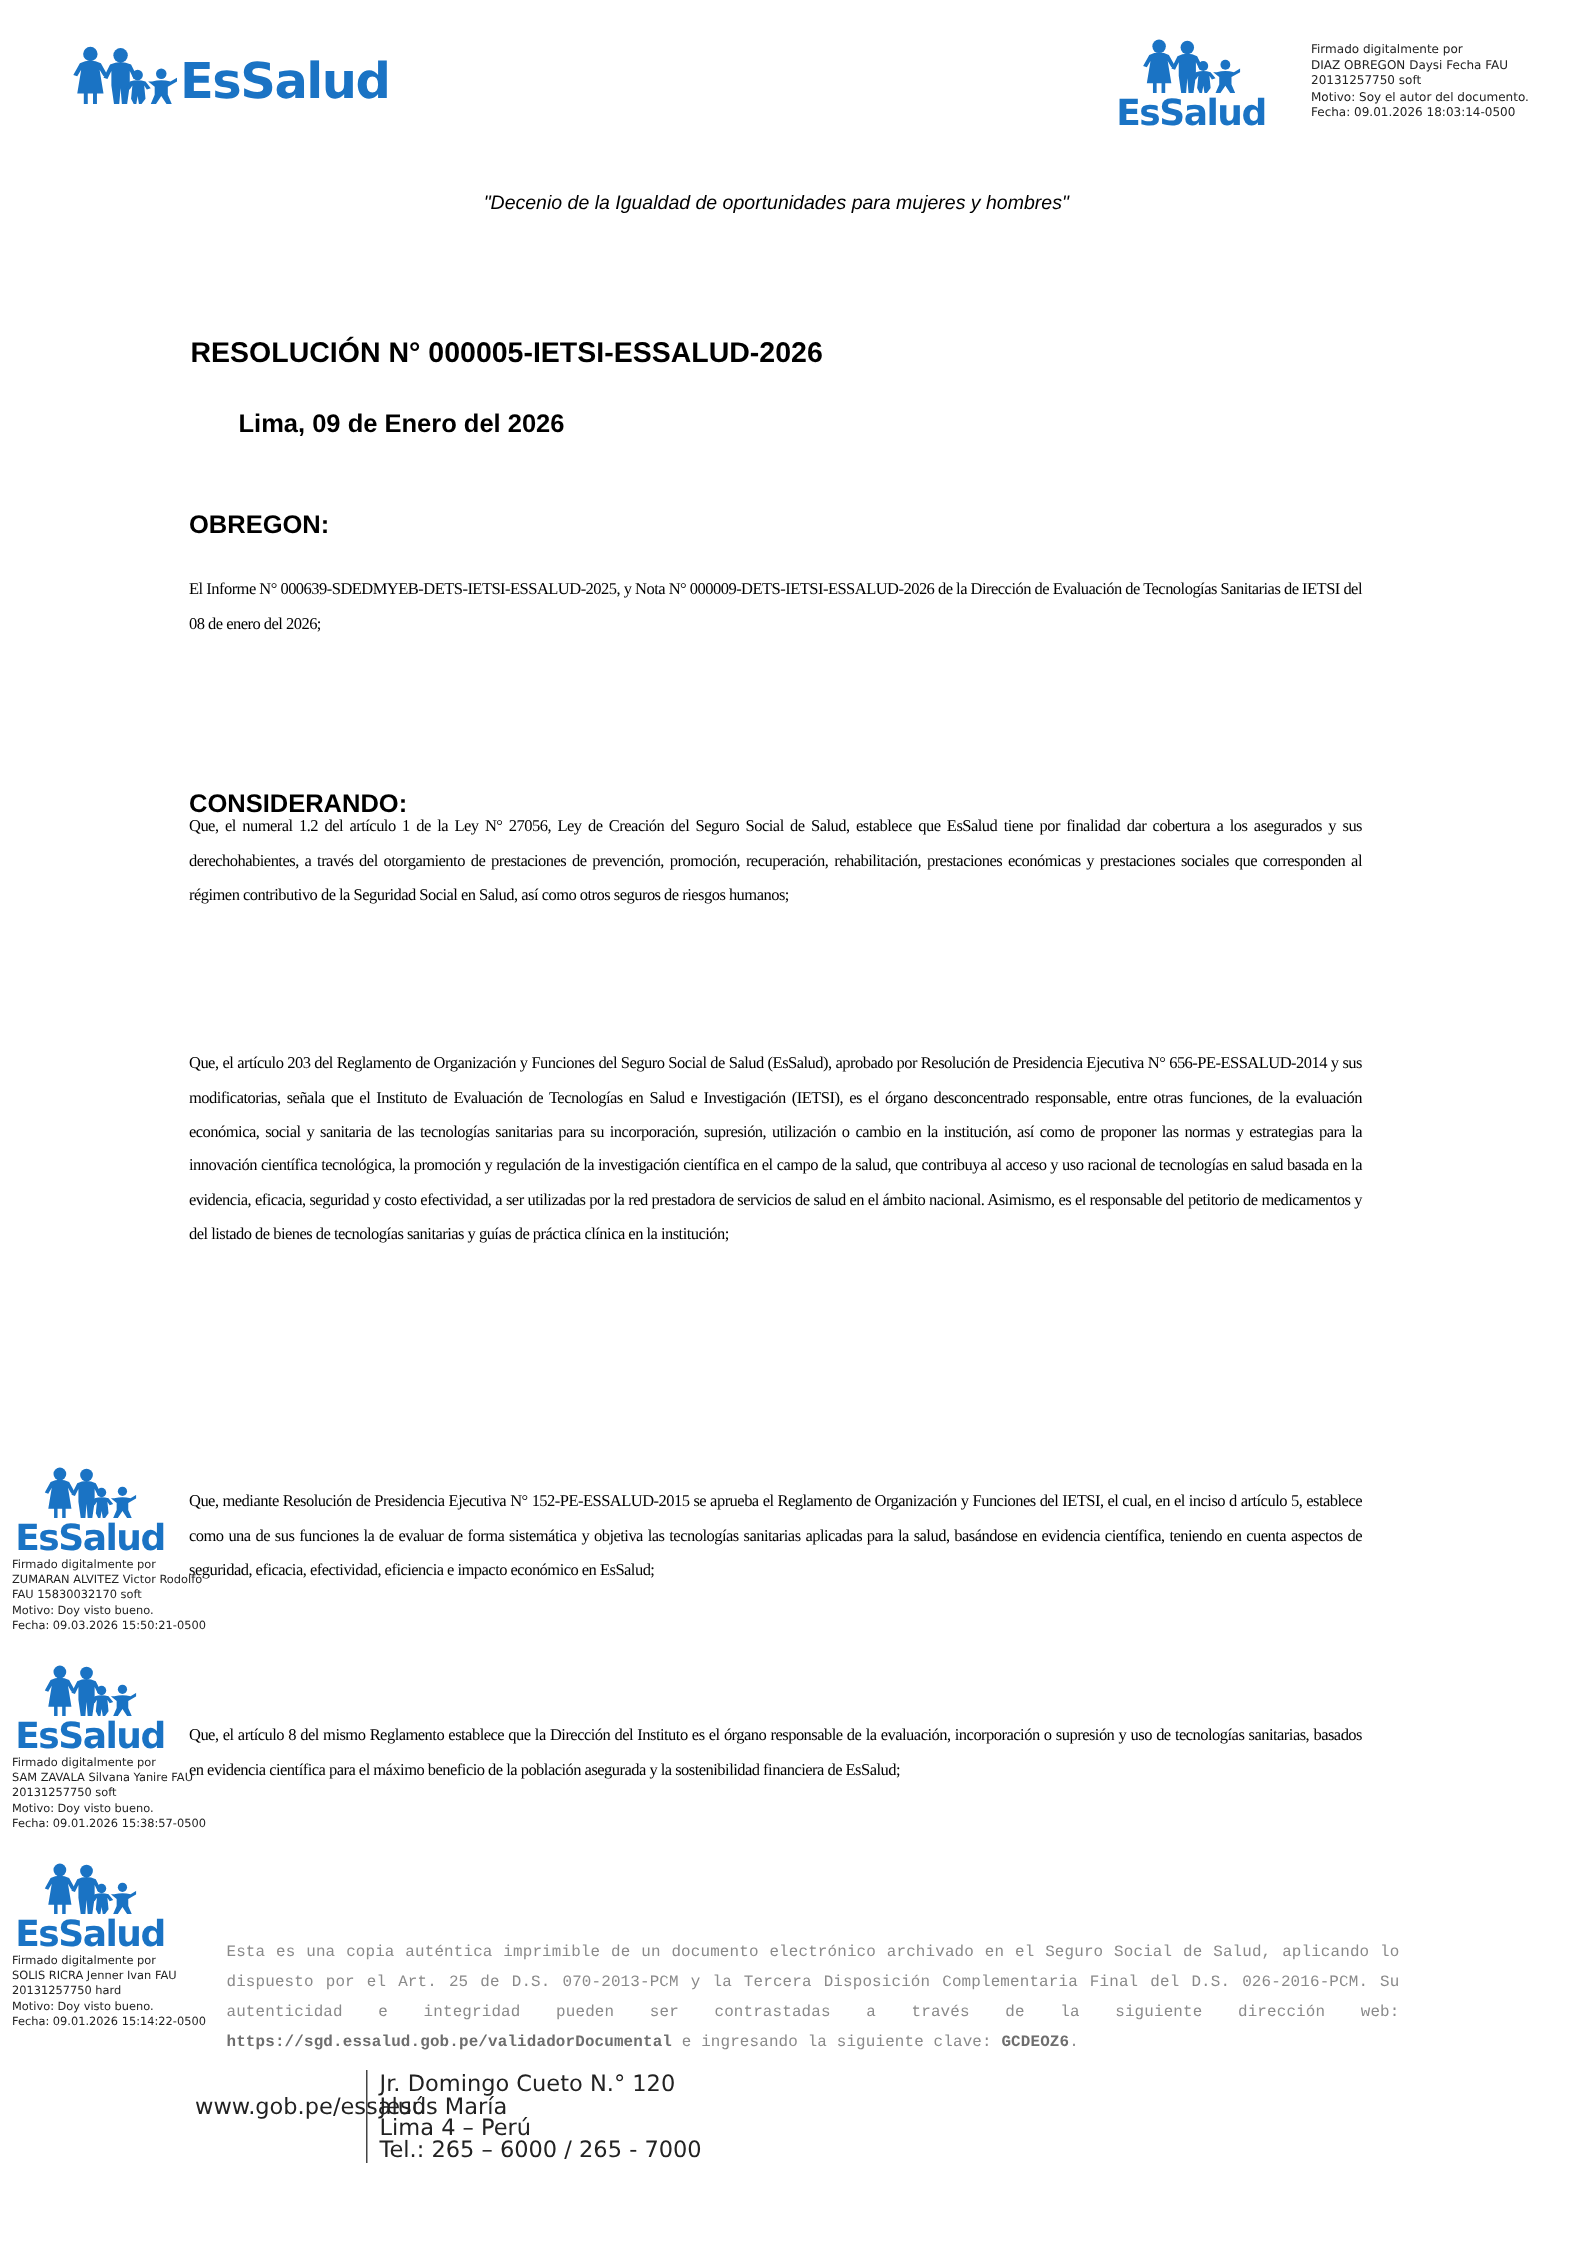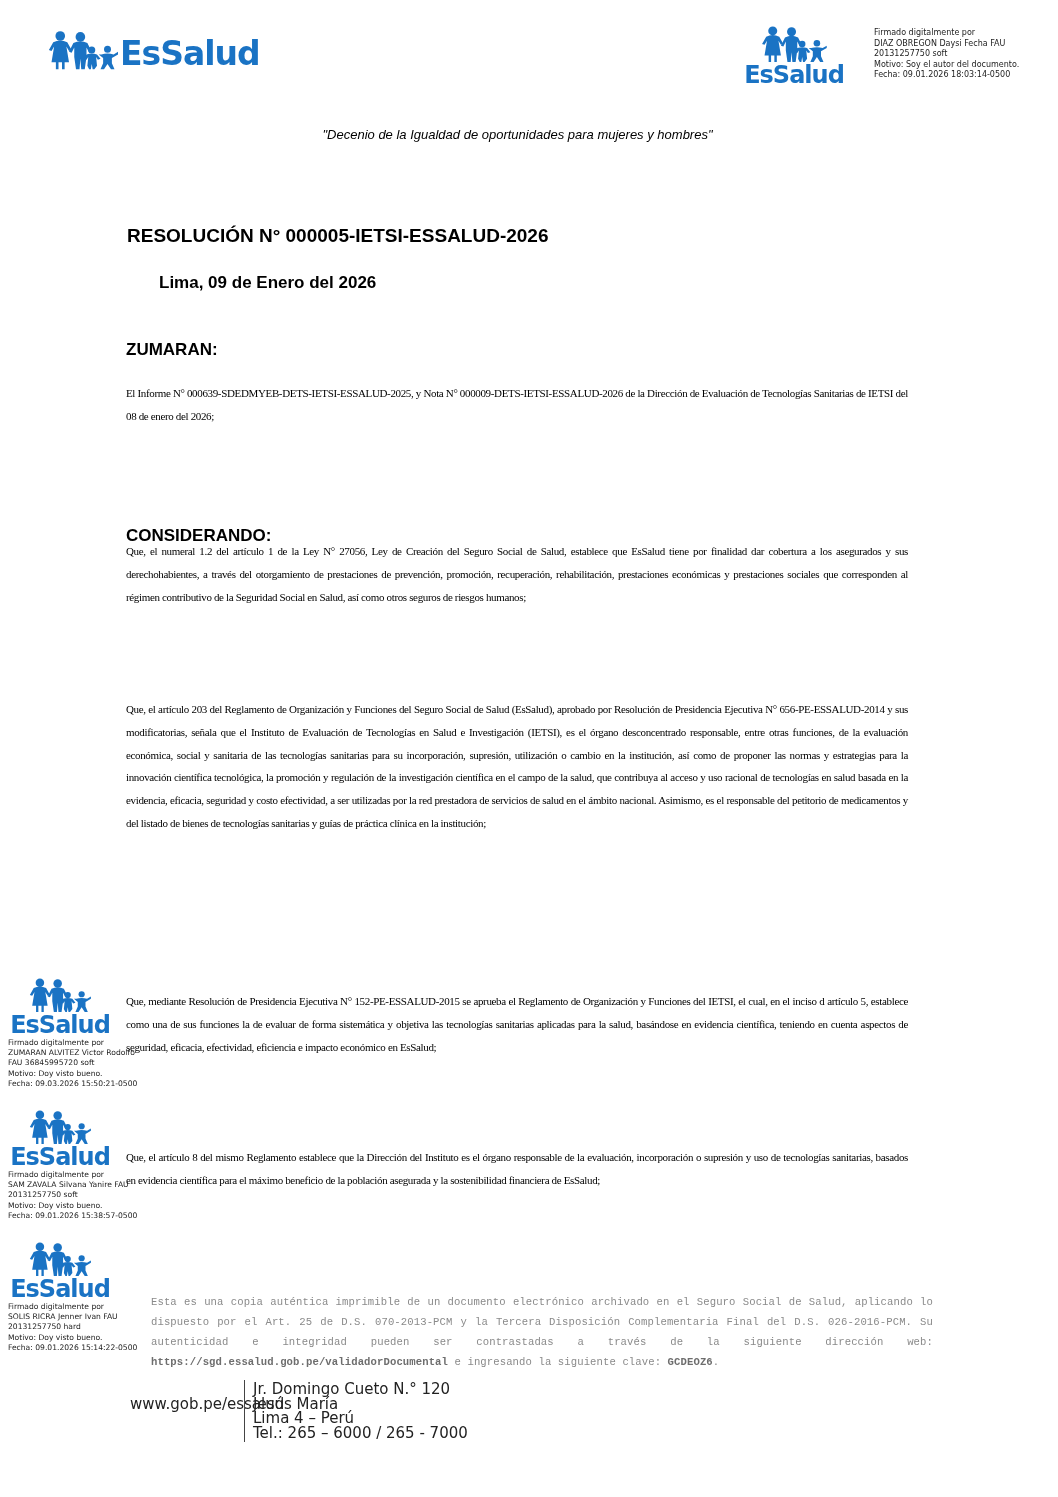--- a/index.html
+++ b/index.html
@@ -60,40 +60,40 @@
   <div>20131257750 soft</div>
   <div>Motivo: Soy el autor del documento.</div>
   <div>Fecha: 09.01.2026 18:03:14-0500</div>
 </div>
 
 <div class="abs motto" style="left:0; width:1035px; top:127px;">"Decenio de la Igualdad de oportunidades para mujeres y hombres"</div>
 
 <div class="abs title" style="left:127px; top:225px;">RESOLUCIÓN N° 000005-IETSI-ESSALUD-2026</div>
 <div class="abs date" style="left:127px; top:273px;margin-left:32px;">Lima, 09 de Enero del 2026</div>
 
-<div class="abs heading" style="left:126px; top:340px;">ZUMARAN:</div>
+<div class="abs heading" style="left:126px; top:340px;">OBREGON:</div>
 <div class="abs para" style="left:126px; top:382px;">El Informe N° 000639-SDEDMYEB-DETS-IETSI-ESSALUD-2025, y Nota N° 000009-DETS-IETSI-ESSALUD-2026 de la Dirección de Evaluación de Tecnologías Sanitarias de IETSI del 08 de enero del 2026;</div>
 
 <div class="abs heading" style="left:126px; top:496px;margin-top:30px;">CONSIDERANDO:</div>
 <div class="abs para" style="left:126px; top:540px;">Que, el numeral 1.2 del artículo 1 de la Ley N° 27056, Ley de Creación del Seguro Social de Salud, establece que EsSalud tiene por finalidad dar cobertura a los asegurados y sus derechohabientes, a través del otorgamiento de prestaciones de prevención, promoción, recuperación, rehabilitación, prestaciones económicas y prestaciones sociales que corresponden al régimen contributivo de la Seguridad Social en Salud, así como otros seguros de riesgos humanos;</div>
 <div class="abs para" style="left:126px; top:698px;">Que, el artículo 203 del Reglamento de Organización y Funciones del Seguro Social de Salud (EsSalud), aprobado por Resolución de Presidencia Ejecutiva N° 656-PE-ESSALUD-2014 y sus modificatorias, señala que el Instituto de Evaluación de Tecnologías en Salud e Investigación (IETSI), es el órgano desconcentrado responsable, entre otras funciones, de la evaluación económica, social y sanitaria de las tecnologías sanitarias para su incorporación, supresión, utilización o cambio en la institución, así como de proponer las normas y estrategias para la innovación científica tecnológica, la promoción y regulación de la investigación científica en el campo de la salud, que contribuya al acceso y uso racional de tecnologías en salud basada en la evidencia, eficacia, seguridad y costo efectividad, a ser utilizadas por la red prestadora de servicios de salud en el ámbito nacional. Asimismo, es el responsable del petitorio de medicamentos y del listado de bienes de tecnologías sanitarias y guías de práctica clínica en la institución;</div>
 <div class="abs para" style="left:126px; top:990px;">Que, mediante Resolución de Presidencia Ejecutiva N° 152-PE-ESSALUD-2015 se aprueba el Reglamento de Organización y Funciones del IETSI, el cual, en el inciso d artículo 5, establece como una de sus funciones la de evaluar de forma sistemática y objetiva las tecnologías sanitarias aplicadas para la salud, basándose en evidencia científica, teniendo en cuenta aspectos de seguridad, eficacia, efectividad, eficiencia e impacto económico en EsSalud;</div>
 <div class="abs para" style="left:126px; top:1146px;">Que, el artículo 8 del mismo Reglamento establece que la Dirección del Instituto es el órgano responsable de la evaluación, incorporación o supresión y uso de tecnologías sanitarias, basados en evidencia científica para el máximo beneficio de la población asegurada y la sostenibilidad financiera de EsSalud;</div>
 
 <div class="abs" style="left:8px; top:978px;">
   <div style="width:104px; text-align:center;">
     <svg width="62" height="34" style="display:block; margin:0 auto;">
         <use href="#family"></use>
       </svg>
     <div class="logo-word" style="font-size:24px; line-height:26px;">EsSalud</div>
   </div>
   <div class="sig-text" style="font-size:7.6px; line-height:10.2px;">
     <div>Firmado digitalmente por</div>
     <div>ZUMARAN ALVITEZ Victor Rodolfo</div>
-    <div>FAU 36845995720 soft</div>
+    <div>FAU 15830032170 soft</div>
     <div>Motivo: Doy visto bueno.</div>
     <div>Fecha: 09.03.2026 15:50:21-0500</div>
   </div>
 </div>
 
 <div class="abs" style="left:8px; top:1110px;">
   <div style="width:104px; text-align:center;">
     <svg width="62" height="34" style="display:block; margin:0 auto;">
         <use href="#family"></use>
       </svg>

